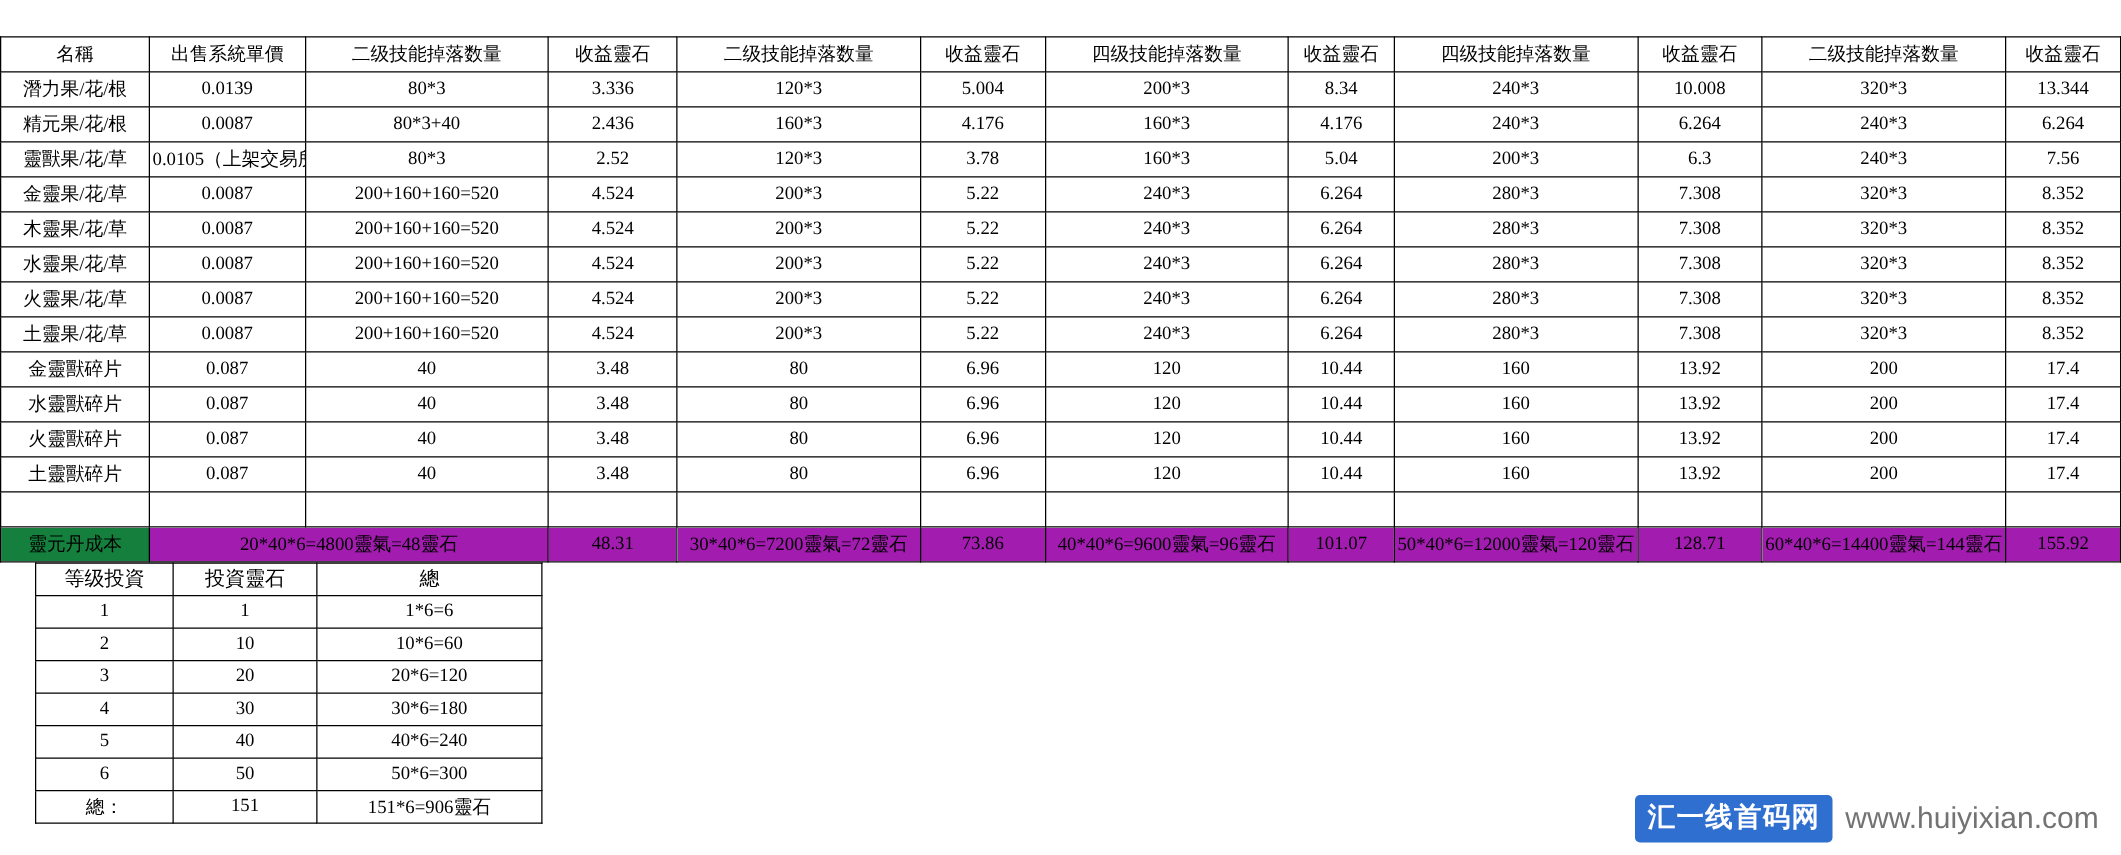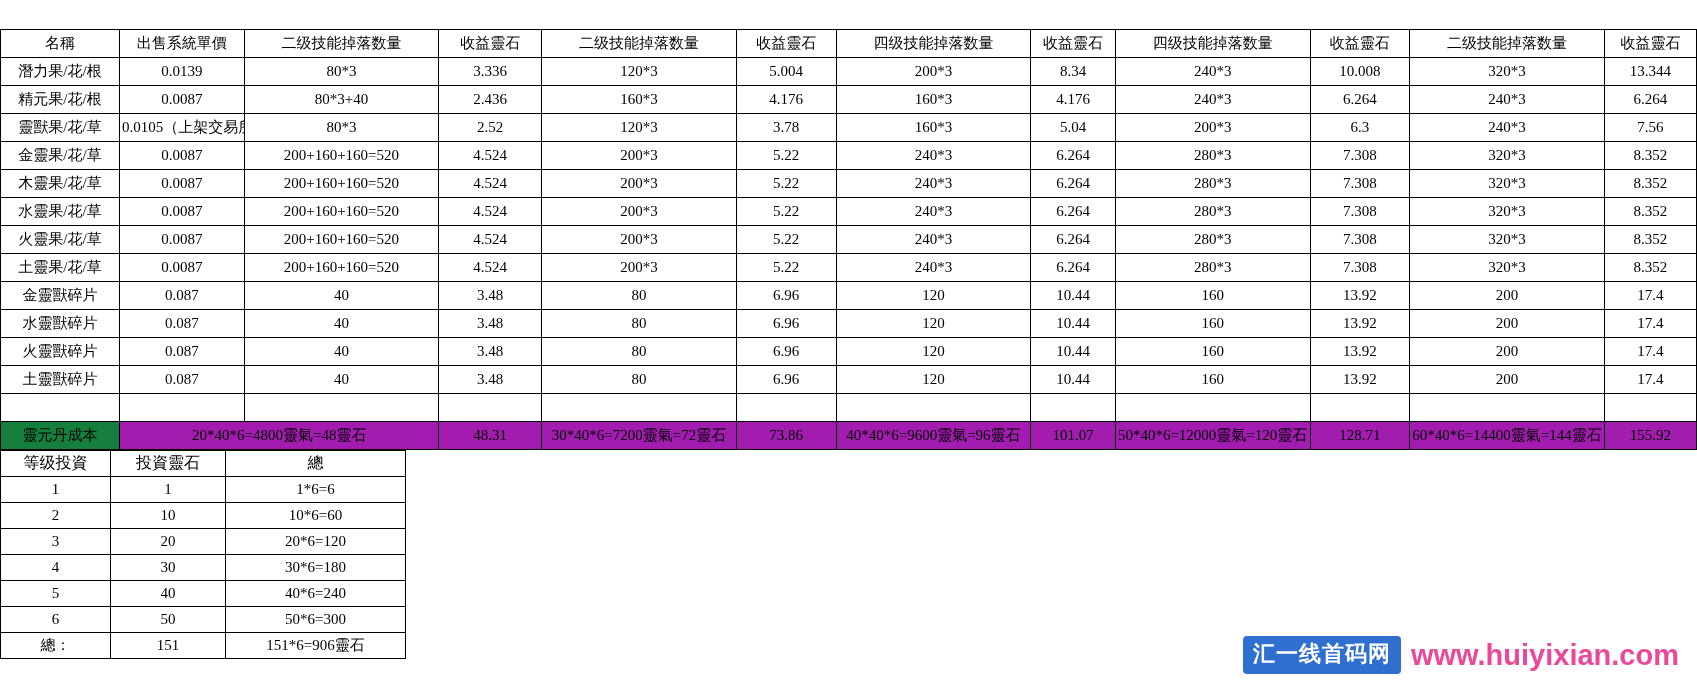--- a/index.html
+++ b/index.html
@@ -48,20 +48,21 @@
   }
   .cost-row td {
     background: #a21caf;
   }
   .cost-row td.name-cell {
     background: #15803d;
   }
   
   .inv-wrap {
     margin-top: 0px;
+    padding-left: 28px;
   }
   table.inv {
     border-collapse: collapse;
     table-layout: fixed;
   }
   table.inv td {
     border: 1px solid #000000;
     font-size: 15px;
     text-align: center;
     height: 25px;
@@ -84,23 +85,23 @@
   .wm-badge {
     background: #2f6fd0;
     color: #ffffff;
     font-size: 22px;
     font-weight: bold;
     padding: 3px 10px 5px 10px;
     border-radius: 4px;
     letter-spacing: 1px;
   }
   .wm-text {
-    color: #ec4899;
-    font-size: 29px;
-    font-weight: bold;
+    color: #737373;
+    font-size: 24px;
+    font-weight: normal;
   }
 </style>
 </head>
 <body>
 
 <table class="sheet">
   <colgroup>
     <col style="width:110px">
     <col style="width:115px">
     <col style="width:180px">

